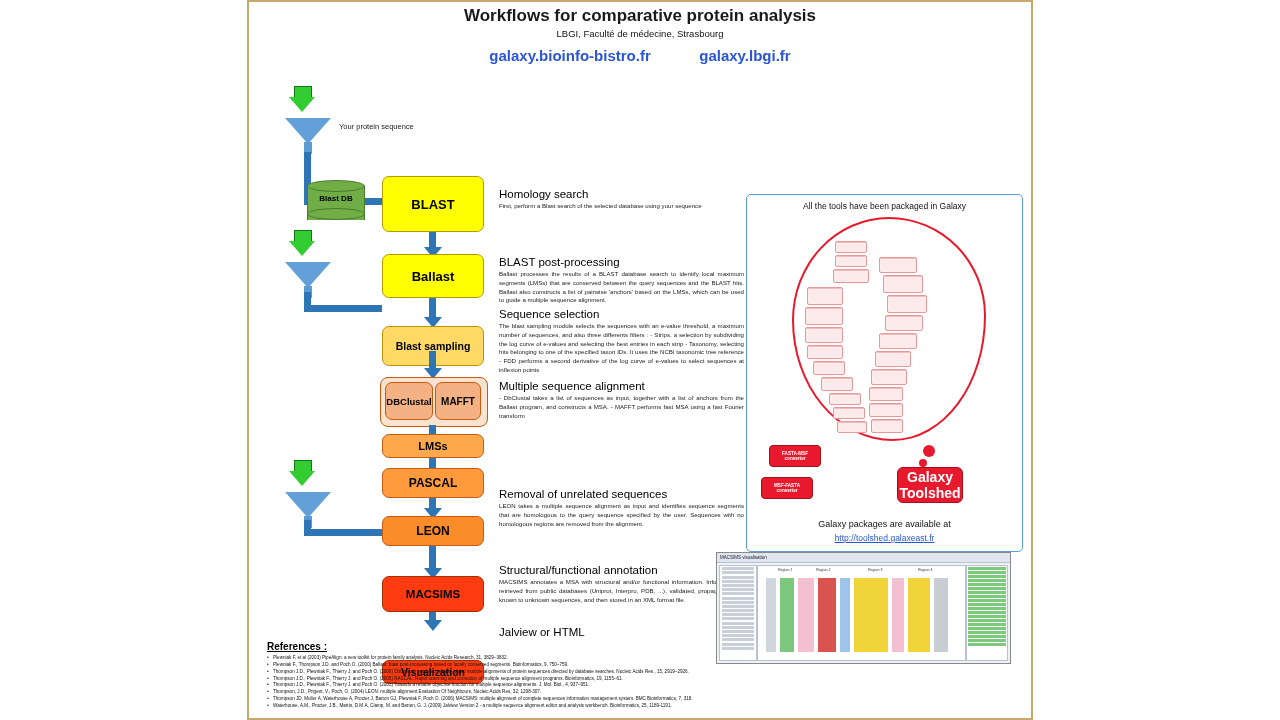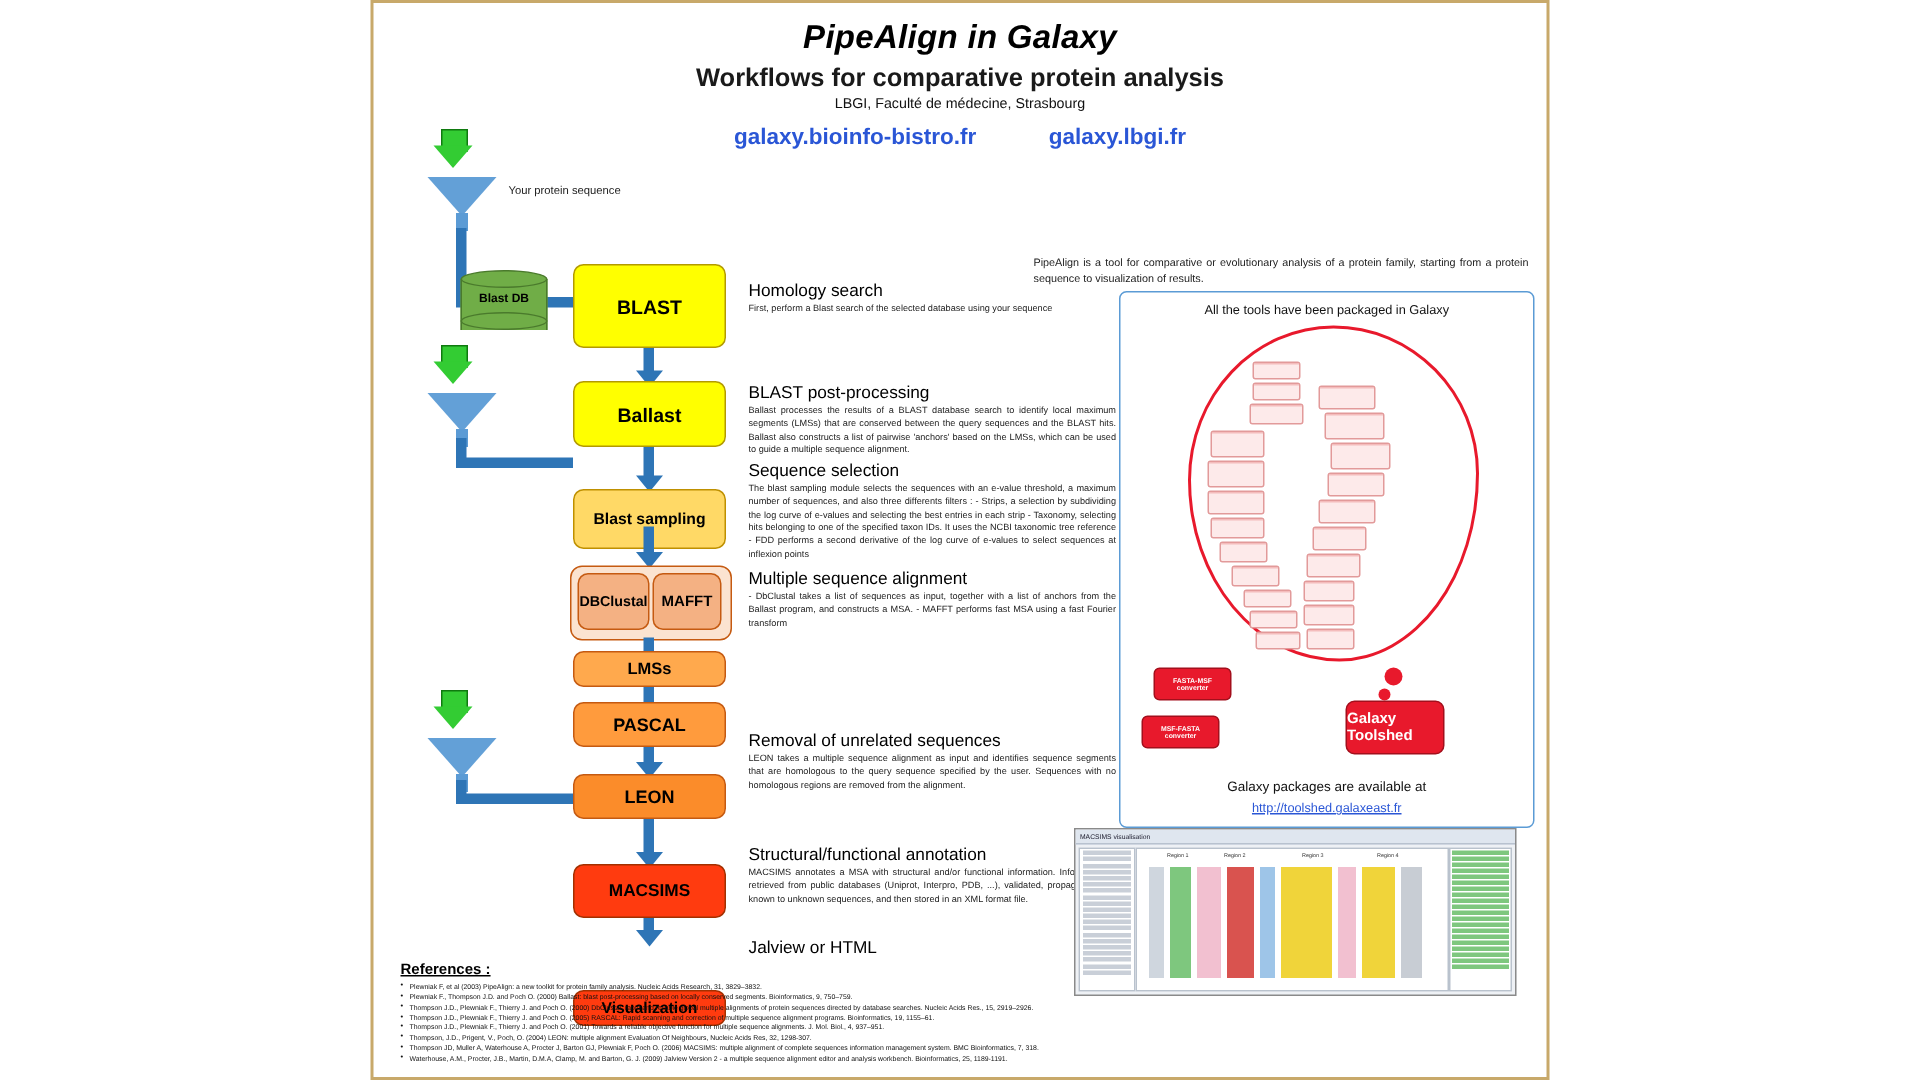--- a/index.html
+++ b/index.html
@@ -270,23 +270,24 @@
     font-weight: bold;
     display: flex; align-items: center; justify-content: center;
     text-align: center;
     padding: 2px;
     box-sizing: border-box;
   }
   .toolshed {
     position: absolute; left: 150px; top: 272px;
     width: 64px; height: 34px;
     background: #e8192c; border: 1px solid #a30f1c; border-radius: 6px;
-    color: #fff; font-size: 10px; font-weight: bold;
+    color: #fff; font-size: 14px; font-weight: bold;
     display: flex; flex-direction: column; align-items: center; justify-content: center;
     line-height: 1.15;
+    text-align: center;
   }
   .tail-dot {
     position: absolute; background: #e8192c; border-radius: 50%;
   }
   
   .shot {
     position: absolute; left: 467px; top: 550px; width: 295px; height: 112px;
     border: 1px solid #8a8a8a; background: #eef1f5; box-sizing: border-box;
     overflow: hidden;
   }
@@ -324,21 +325,20 @@
   }
   .refs li:before {
     content: "•"; position: absolute; left: 0; top: -1px; font-size: 5px;
   }
 </style>
 </head>
 <body>
 
 <div id="poster">
 
-  <div class="title">PipeAlign in Galaxy</div>
   <div class="subtitle">Workflows for comparative protein analysis</div>
   <div class="affil">LBGI, Faculté de médecine, Strasbourg</div>
   <div class="links">
     <a href="#">galaxy.bioinfo-bistro.fr</a>
     <a href="#">galaxy.lbgi.fr</a>
   </div>
 
 
   <div class="green-arrow" style="left:42px; top:84px;">
     <div class="shaft"></div>
@@ -475,21 +475,20 @@
 
   <div class="desc" style="left:250px; top:562px;">
     <h3>Structural/functional annotation</h3>
     <p>MACSIMS annotates a MSA with structural and/or functional information. Information is retrieved from public databases (Uniprot, Interpro, PDB, ...), validated, propagated from known to unknown sequences, and then stored in an XML format file.</p>
   </div>
 
   <div class="desc" style="left:250px; top:624px;">
     <h3>Jalview or HTML</h3>
   </div>
 
-  <div class="right-intro">PipeAlign is a tool for comparative or evolutionary analysis of a protein family, starting from a protein sequence to visualization of results.</div>
 
   <div class="galaxy-panel">
     <div class="gp-title">All the tools have been packaged in Galaxy</div>
 
     <div class="balloon"></div>
 
     <div class="wf-col">
       <div class="wf-box" style="left:88px; top:30px; width:30px; height:10px;">
           <div class="hd"></div>
           <div class="bd"></div>

